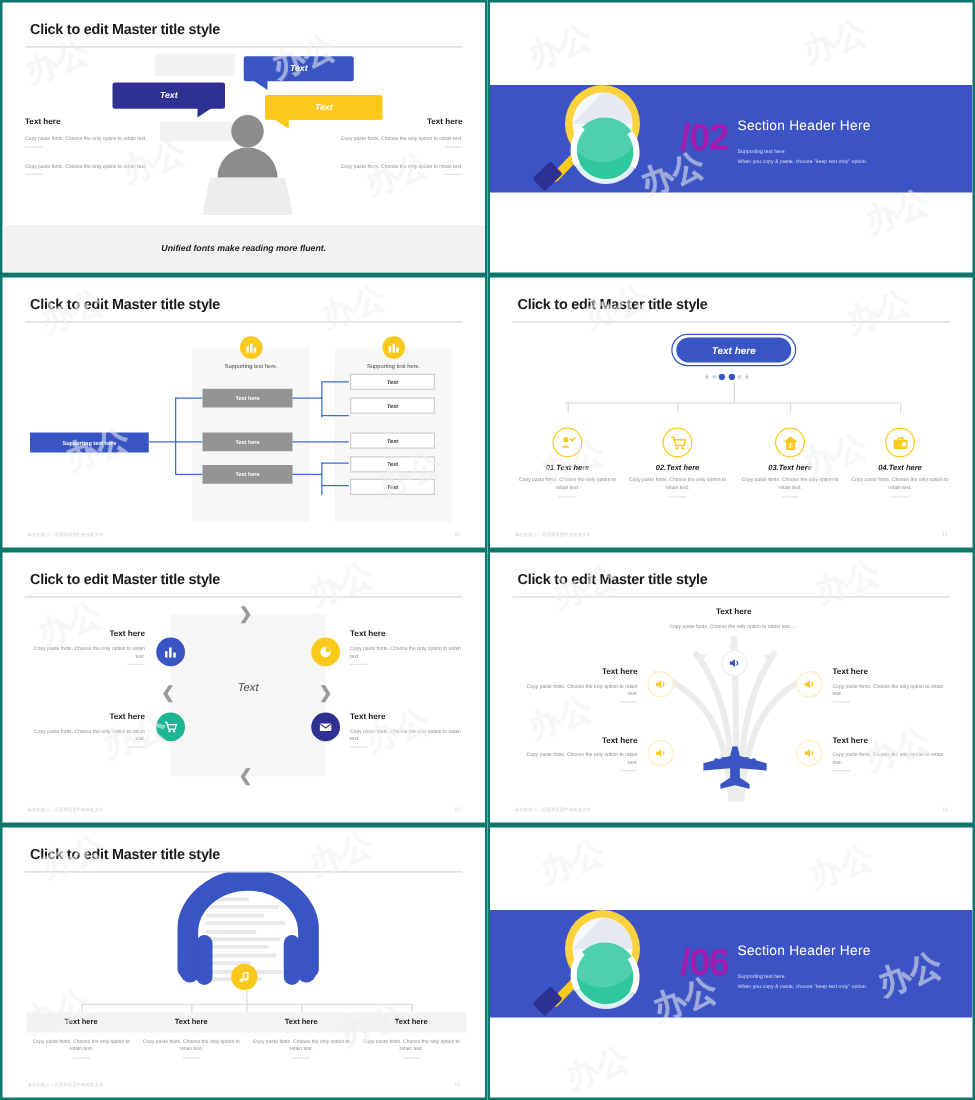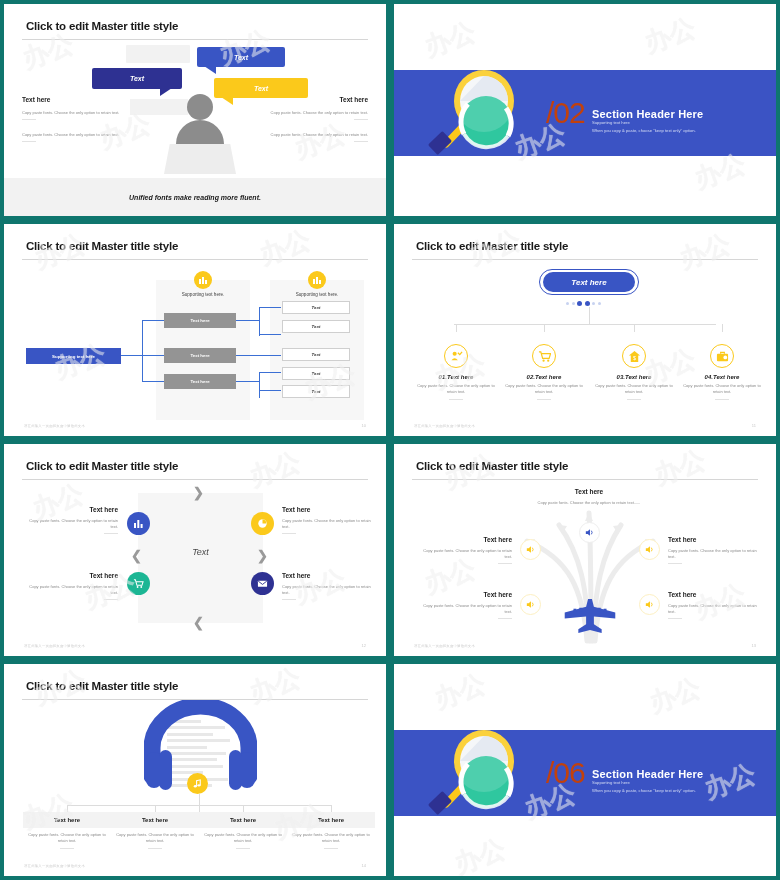--- a/index.html
+++ b/index.html
@@ -11,21 +11,21 @@
   }
   .grid {
     width: 780px; height: 880px;
     display: grid;
     grid-template-columns: 390px 390px;
     grid-template-rows: 220px 220px 220px 220px;
   }
   .slide {
     position: relative;
     background: #fff;
-    border: 4px solid #0f766e;
+    border: 2px solid #0f766e;
     overflow: hidden;
   }
   .wm {
     position:absolute; inset:0; pointer-events:none; z-index:40;
     opacity:.55;
   }
   .wm span{
     position:absolute; font-size:26px; color:#f0f0f0;
     font-family:"Liberation Serif", serif; font-weight:700;
     transform:rotate(-20deg); white-space:nowrap;
@@ -70,22 +70,22 @@
   .podium{position:absolute;left:160px;top:140px;width:72px;height:30px;background:#ededed;clip-path:polygon(8% 0,92% 0,100% 100%,0 100%);}
   .s1-col{position:absolute; width:110px;}
   .s1-L{left:18px; top:92px;}
   .s1-R{right:18px; top:92px; text-align:right;}
   .s1-banner{position:absolute; left:0; right:0; bottom:0; height:38px; background:#f2f2f2;
              display:flex; align-items:center; justify-content:center;}
   .s1-banner span{font-size:7px; font-weight:700; font-style:italic; color:#1a1a1a;}
 
   
   .sec-band{position:absolute; left:0; right:0; top:66px; height:86px; background:#3b53c4;}
-  .sec-num{position:absolute; left:152px; top:92px; font-size:30px; color:#c2410c; font-weight:400; letter-spacing:-1px;}
-  .sec-h{position:absolute; left:198px; top:104px; font-size:11px; font-weight:700; color:#fff; letter-spacing:.2px;}
+  .sec-num{position:absolute; left:152px; top:92px; font-size:30px; color:#a21caf; font-weight:700; letter-spacing:-1px;}
+  .sec-h{position:absolute; left:198px; top:93px; font-size:11px; font-weight:400; color:#fff; letter-spacing:.2px;}
   .sec-s1{position:absolute; left:198px; top:116px; font-size:4.2px; color:#d6def5;}
   .sec-s2{position:absolute; left:198px; top:124px; font-size:4.2px; color:#d6def5;}
   .racket{position:absolute; left:32px; top:64px; width:110px; height:92px;}
 
   
   .s3-panel{position:absolute; background:#f7f7f7;}
   .s3-p1{left:152px; top:56px; width:94px; height:140px;}
   .s3-p2{left:266px; top:56px; width:94px; height:140px;}
   .s3-ico{position:absolute; width:18px;height:18px;border-radius:50%;background:#fbc91b;
           display:flex;align-items:center;justify-content:center;}

